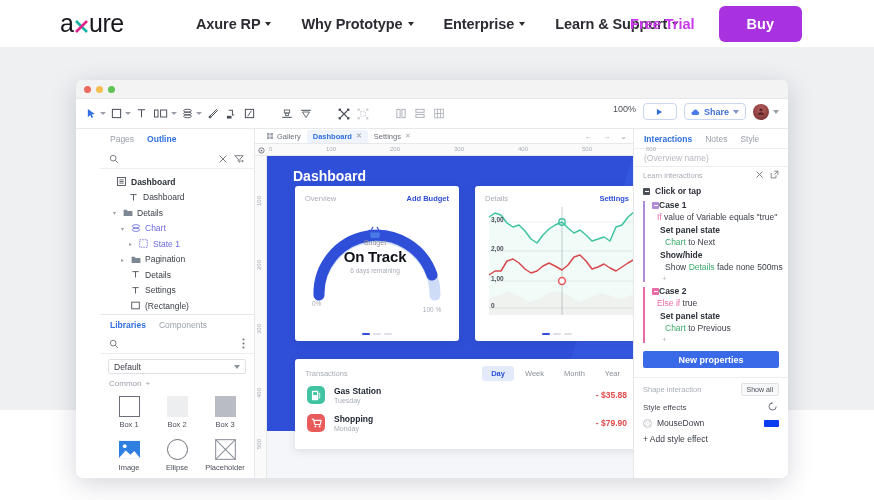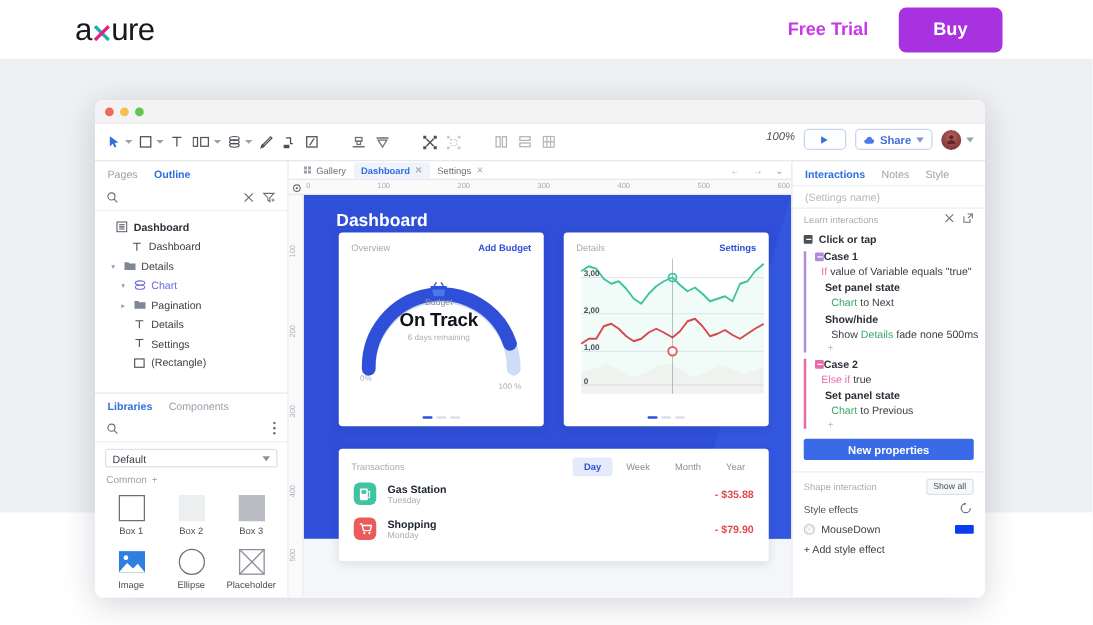--- a/index.html
+++ b/index.html
@@ -90,21 +90,21 @@
     width: 0; height: 0; margin-left: 3px; margin-right: 5px;
     border-left: 3px solid transparent;
     border-right: 3px solid transparent;
     border-top: 3.5px solid #9aa0aa;
   }
   .tgap-s { width: 7px; }
   .tgap-l { width: 26px; }
   .zoom-box {
     position: absolute; left: 537px; top: 5px;
     display: flex; align-items: center; gap: 7px;
-    font-size: 9px; color: #4b4f58; font-style: italic;
+    font-size: 9px; color: #4b4f58;
   }
   .toolbar-right {
     position: absolute; right: 9px; top: 4px;
     display: flex; align-items: center; gap: 7px;
   }
   .play-btn {
     width: 34px; height: 17px; border: 1px solid #c9d6ef; border-radius: 4px;
     display: flex; align-items: center; justify-content: center;
     background: #ffffff; cursor: pointer;
   }
@@ -115,21 +115,21 @@
     font-size: 9px; color: #3f6fd8; font-weight: 600;
   }
   .avatar-wrap { display: flex; align-items: center; gap: 4px; }
   .avatar {
     width: 16px; height: 16px; border-radius: 50%;
     background: radial-gradient(circle at 50% 35%, #b95f5f 0%, #8b3f3f 60%, #6b2e2e 100%);
     display:flex; align-items:center; justify-content:center;
   }
 
   
-  .app-body { flex: 1; display: flex; min-height: 0; }
+  .app-body { flex: 1; display: flex; min-height: 0; padding-left: 24px; }
 
   
   .left-panel {
     width: 155px; flex: 0 0 155px; background: #ffffff;
     border-right: 1px solid #e7e8ea;
     display: flex; flex-direction: column;
   }
   .panel-tabs {
     height: 20px; display: flex; align-items: center; gap: 13px;
     padding: 0 10px; font-size: 8.5px;
@@ -387,20 +387,38 @@
     <svg width="78" height="30" viewBox="0 0 78 30">
       <text x="0" y="23" font-family="Liberation Sans, sans-serif" font-size="25" font-weight="400" fill="#16181d" letter-spacing="-0.5">a</text>
       <text x="29" y="23" font-family="Liberation Sans, sans-serif" font-size="25" font-weight="400" fill="#16181d" letter-spacing="-0.5">ure</text>
       <g>
         <line x1="16" y1="12" x2="27" y2="23" stroke="#19b3a6" stroke-width="2.6"></line>
         <line x1="27" y1="12" x2="16" y2="23" stroke="#e0218a" stroke-width="2.6"></line>
       </g>
     </svg>
   </div>
 
+  <nav class="nav">
+    <div class="nav-item">
+      <span>Axure RP</span>
+      <span class="caret"></span>
+    </div>
+    <div class="nav-item">
+      <span>Why Prototype</span>
+      <span class="caret"></span>
+    </div>
+    <div class="nav-item">
+      <span>Enterprise</span>
+      <span class="caret"></span>
+    </div>
+    <div class="nav-item">
+      <span>Learn &amp; Support</span>
+      <span class="caret"></span>
+    </div>
+  </nav>
 
   <div class="header-right">
     <span class="free-trial">Free Trial</span>
     <button class="buy-btn">Buy</button>
   </div>
 </div>
 
 <div class="page-bg"></div>
 <div class="bg-white-bottom"></div>
 
@@ -620,20 +638,29 @@
           <span class="arrow">▾</span>
           <span class="ticon">
             <svg width="10" height="9" viewBox="0 0 11 10">
                 <ellipse cx="5.5" cy="2.6" rx="4.2" ry="1.8" fill="none" stroke="#6b6bdd" stroke-width="0.95"></ellipse>
                 <ellipse cx="5.5" cy="6.4" rx="4.2" ry="1.8" fill="none" stroke="#6b6bdd" stroke-width="0.95"></ellipse>
               </svg>
           </span>
           <span class="tlabel">Chart</span>
         </div>
 
+        <div class="tnode purple" style="padding-left:27px">
+          <span class="arrow">▸</span>
+          <span class="ticon">
+            <svg width="9" height="9" viewBox="0 0 10 10">
+                <rect x="0.8" y="0.8" width="8.4" height="8.4" fill="none" stroke="#6b6bdd" stroke-width="1" stroke-dasharray="1.6 1.2"></rect>
+              </svg>
+          </span>
+          <span class="tlabel">State 1</span>
+        </div>
 
         <div class="tnode" style="padding-left:19px">
           <span class="arrow">▸</span>
           <span class="ticon">
             <svg width="10" height="9" viewBox="0 0 11 10">
                 <path d="M0.6 2 H4 L5 3.2 H10.4 V8.8 H0.6 Z" fill="#7d8894"></path>
               </svg>
           </span>
           <span class="tlabel">Pagination</span>
         </div>
@@ -905,21 +932,21 @@
         </div>
       </div>
     </div>
 
     <div class="right-panel">
       <div class="rp-tabs">
         <span class="ptab active">Interactions</span>
         <span class="ptab">Notes</span>
         <span class="ptab">Style</span>
       </div>
-      <div class="rp-name">(Settings name)</div>
+      <div class="rp-name">(Overview name)</div>
       <div class="rp-sub">
         <span>Learn interactions</span>
         <span class="sp"></span>
         <span>
           <svg width="9" height="9" viewBox="0 0 12 12">
               <path d="M2 2 L6 6 L2 10 M10 2 L6 6 L10 10" stroke="#6b7078" stroke-width="1.2" fill="none"></path>
             </svg>
         </span>
         <span>
           <svg width="9" height="9" viewBox="0 0 12 12">

